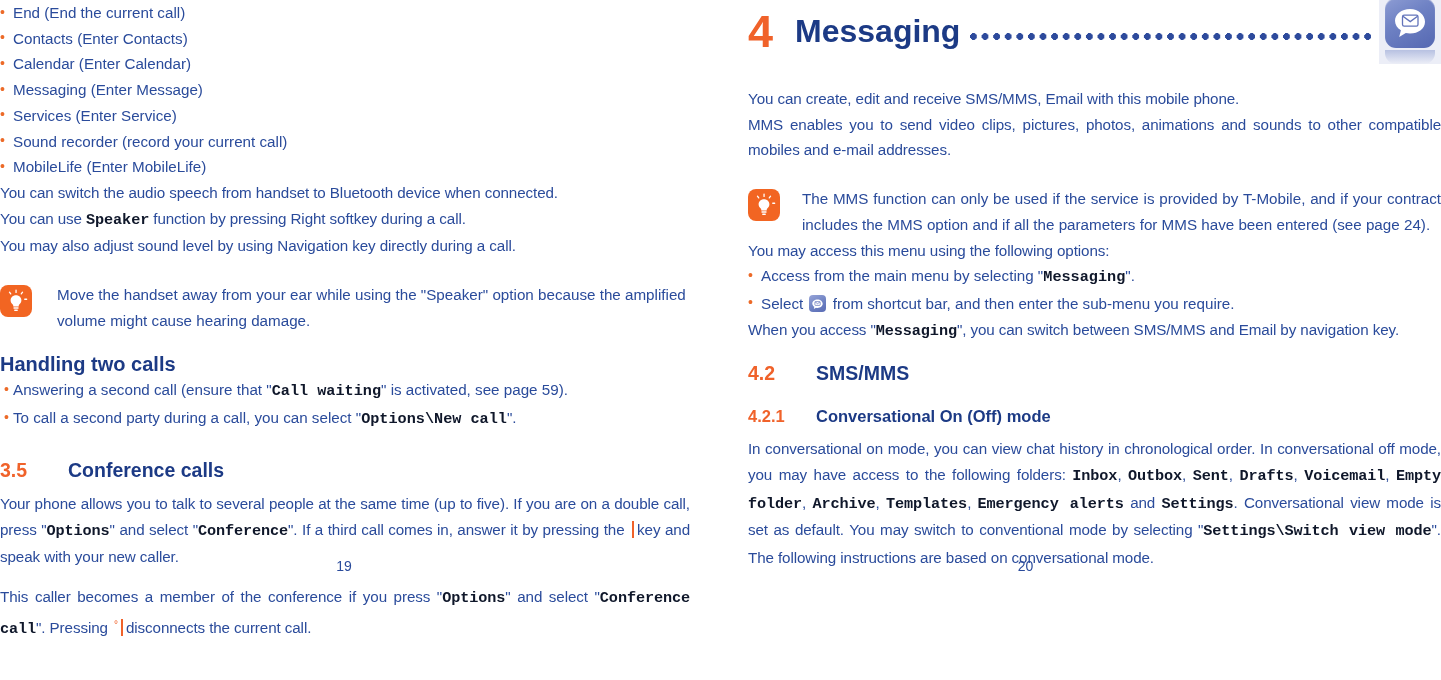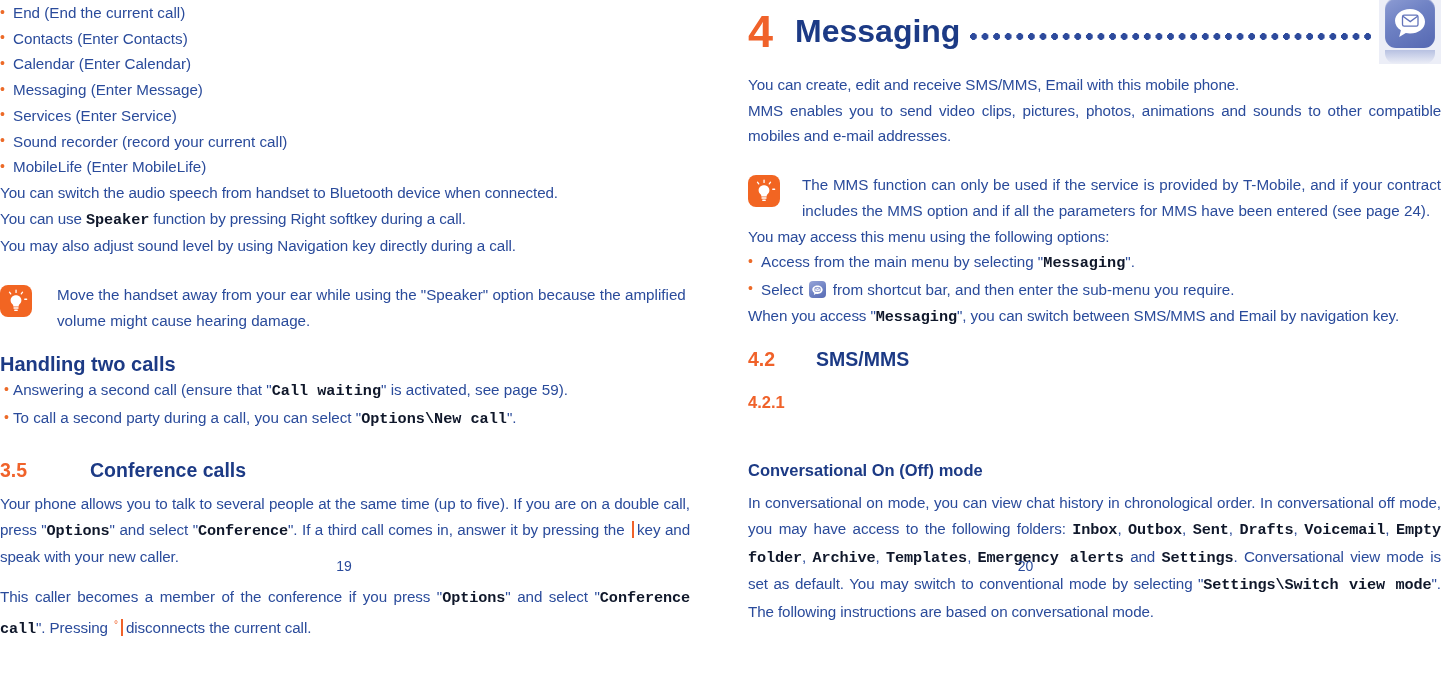--- a/index.html
+++ b/index.html
@@ -98,21 +98,21 @@
     width: 68px;
     flex: 0 0 68px;
     line-height: 30px;
   }
   .h2txt {
     color: #1c3a85;
     font-size: 19.5px;
     font-weight: bold;
     line-height: 30px;
   }
-  .h3row { display: flex; align-items: flex-start; flex-direction: column; }
+  .h3row { display: flex; align-items: center; }
   .h3num {
     color: #f0622a;
     font-size: 16.5px;
     font-weight: bold;
     width: 68px;
     flex: 0 0 68px;
     line-height: 28px;
   }
   .h3txt {
     color: #1c3a85;
@@ -224,24 +224,24 @@
     bottom: 8px;
     width: 100%;
     text-align: center;
     color: #2a4b9b;
     font-size: 14px;
   }
   .folio-left  { left: -16px; }
   .folio-right { left: -55px; }
 
   .mt6  { margin-top: 6px; }
-  .mt10 { margin-top: 10px; }
+  .mt10 { margin-top: 24px; }
   .mt14 { margin-top: 14px; }
   .mt18 { margin-top: 18px; }
-  .mt22 { margin-top: 22px; gap: 22px; }
+  .mt22 { margin-top: 22px; }
 </style>
 </head>
 <body>
 
 <div class="spread">
 
   <div class="page page-left">
 
     <ul class="blist">
       <li><span>End (End the current call)</span></li>

